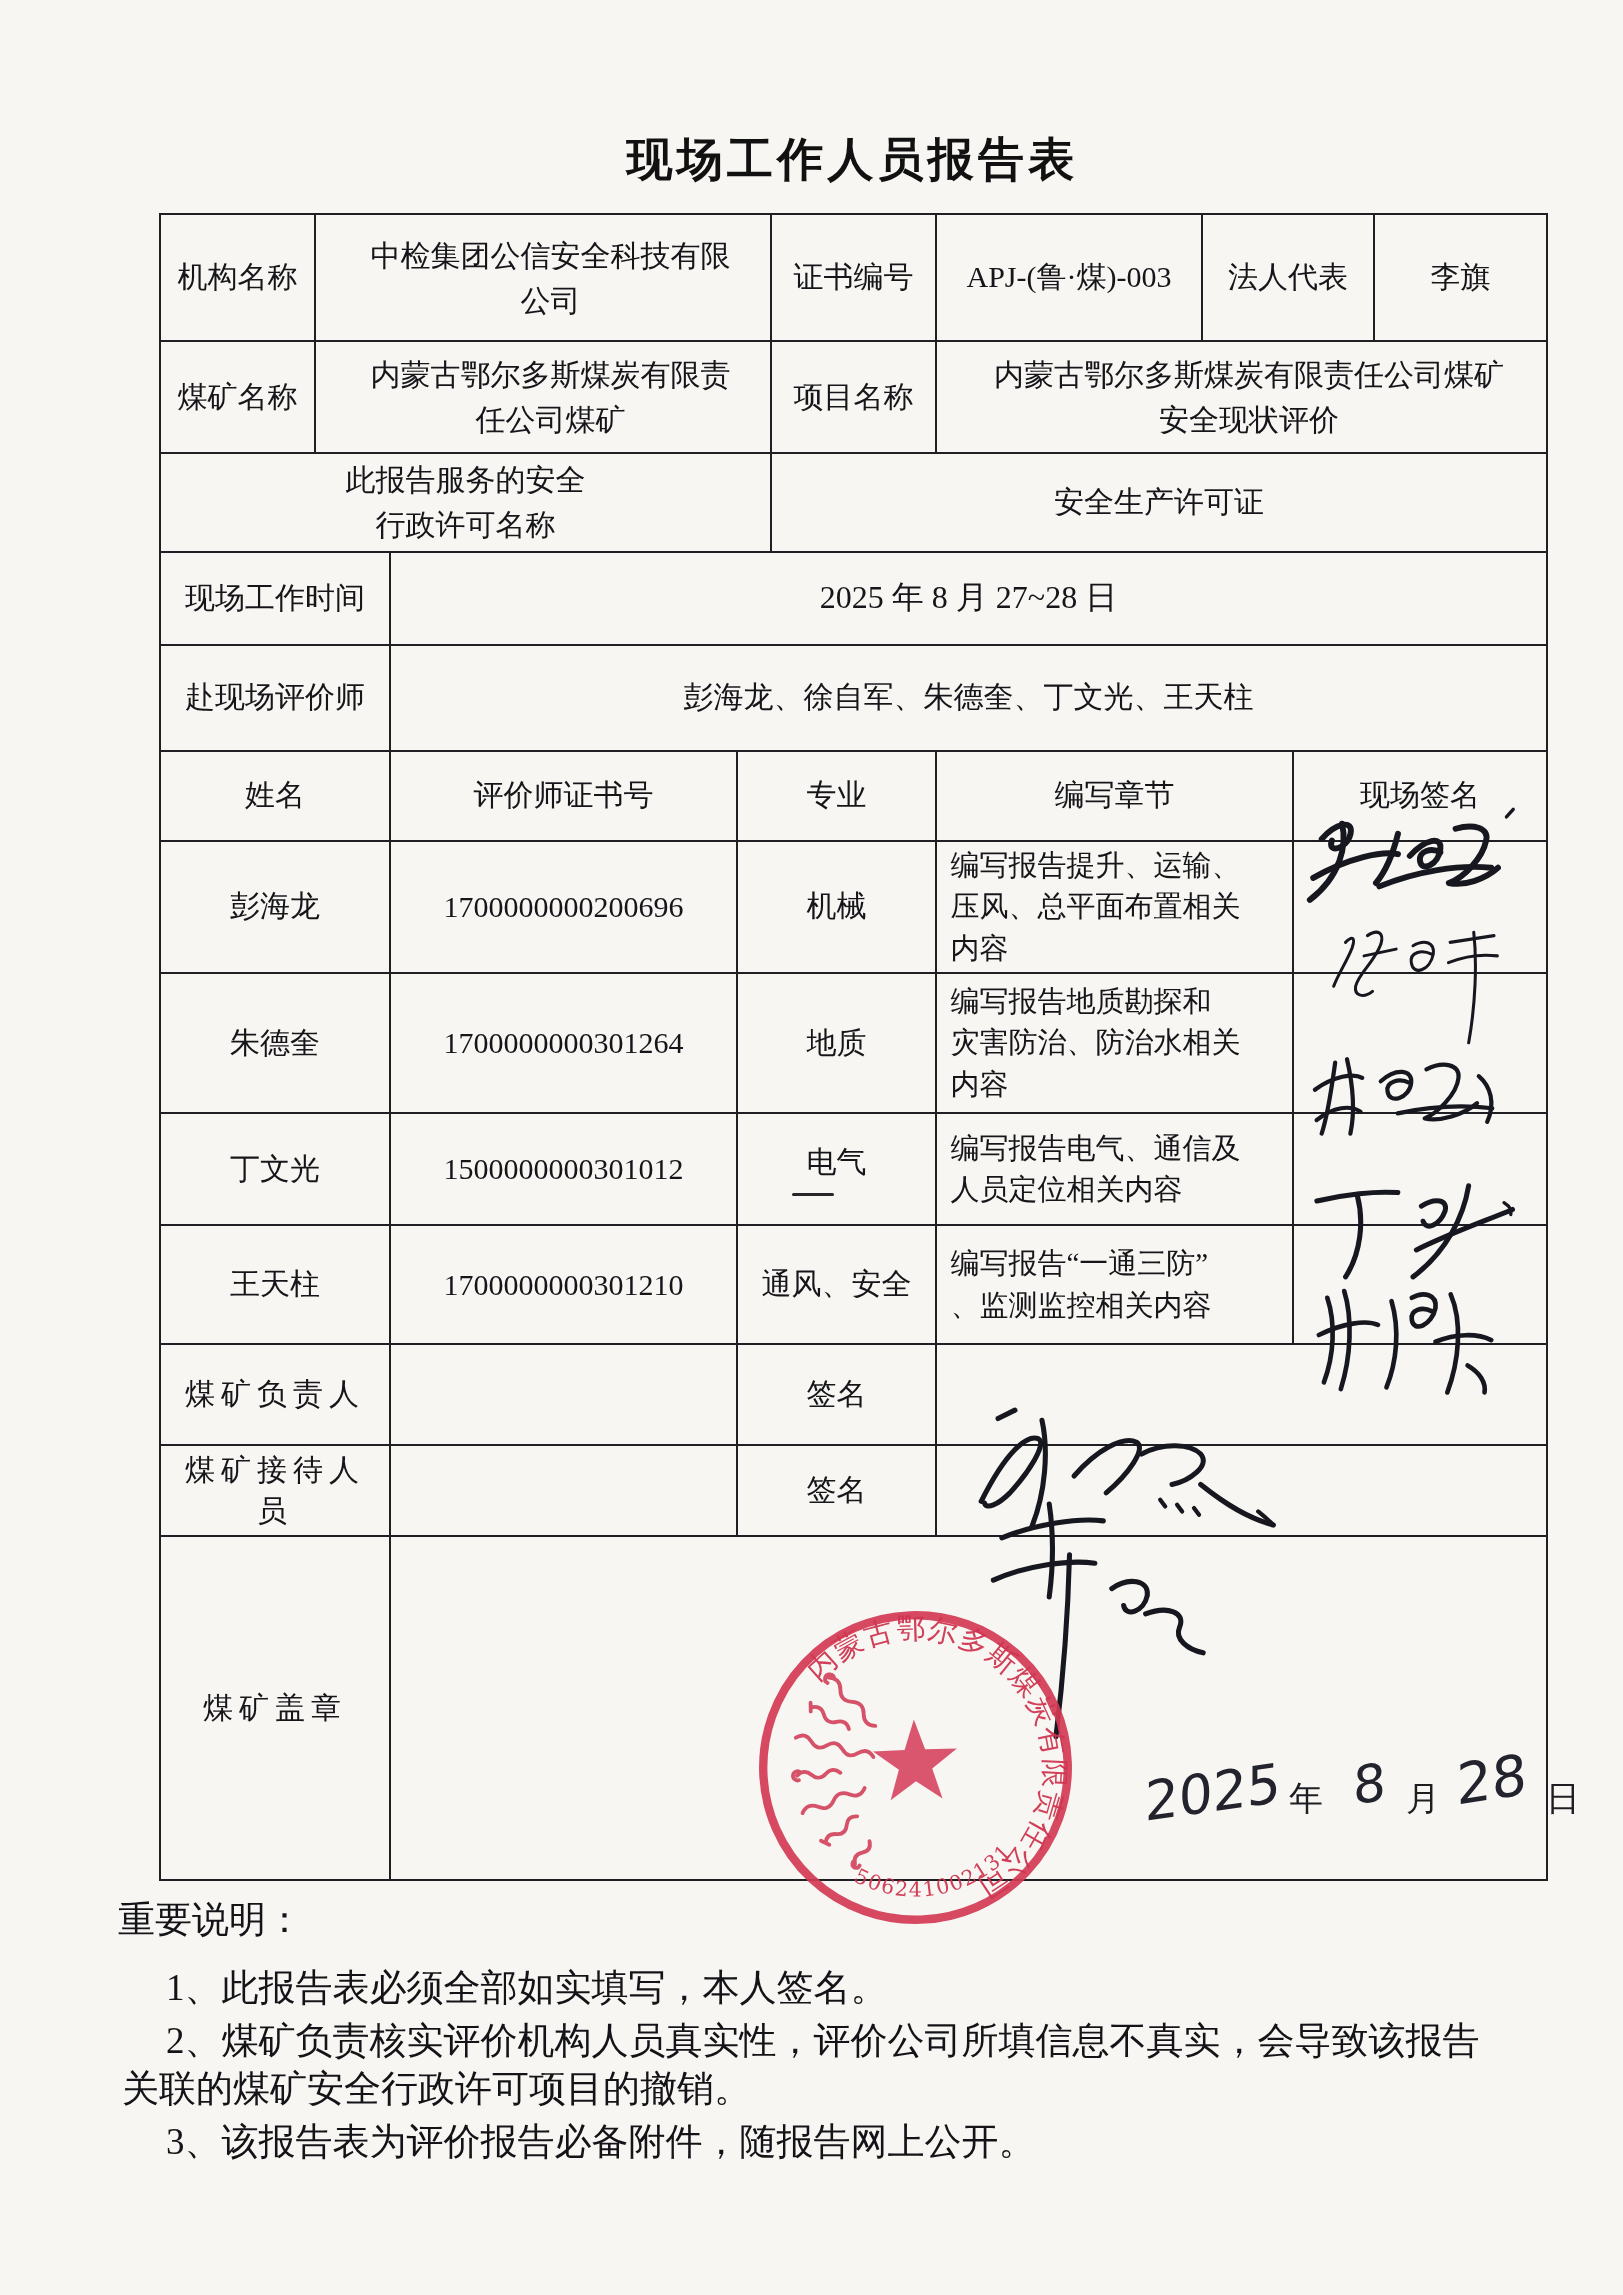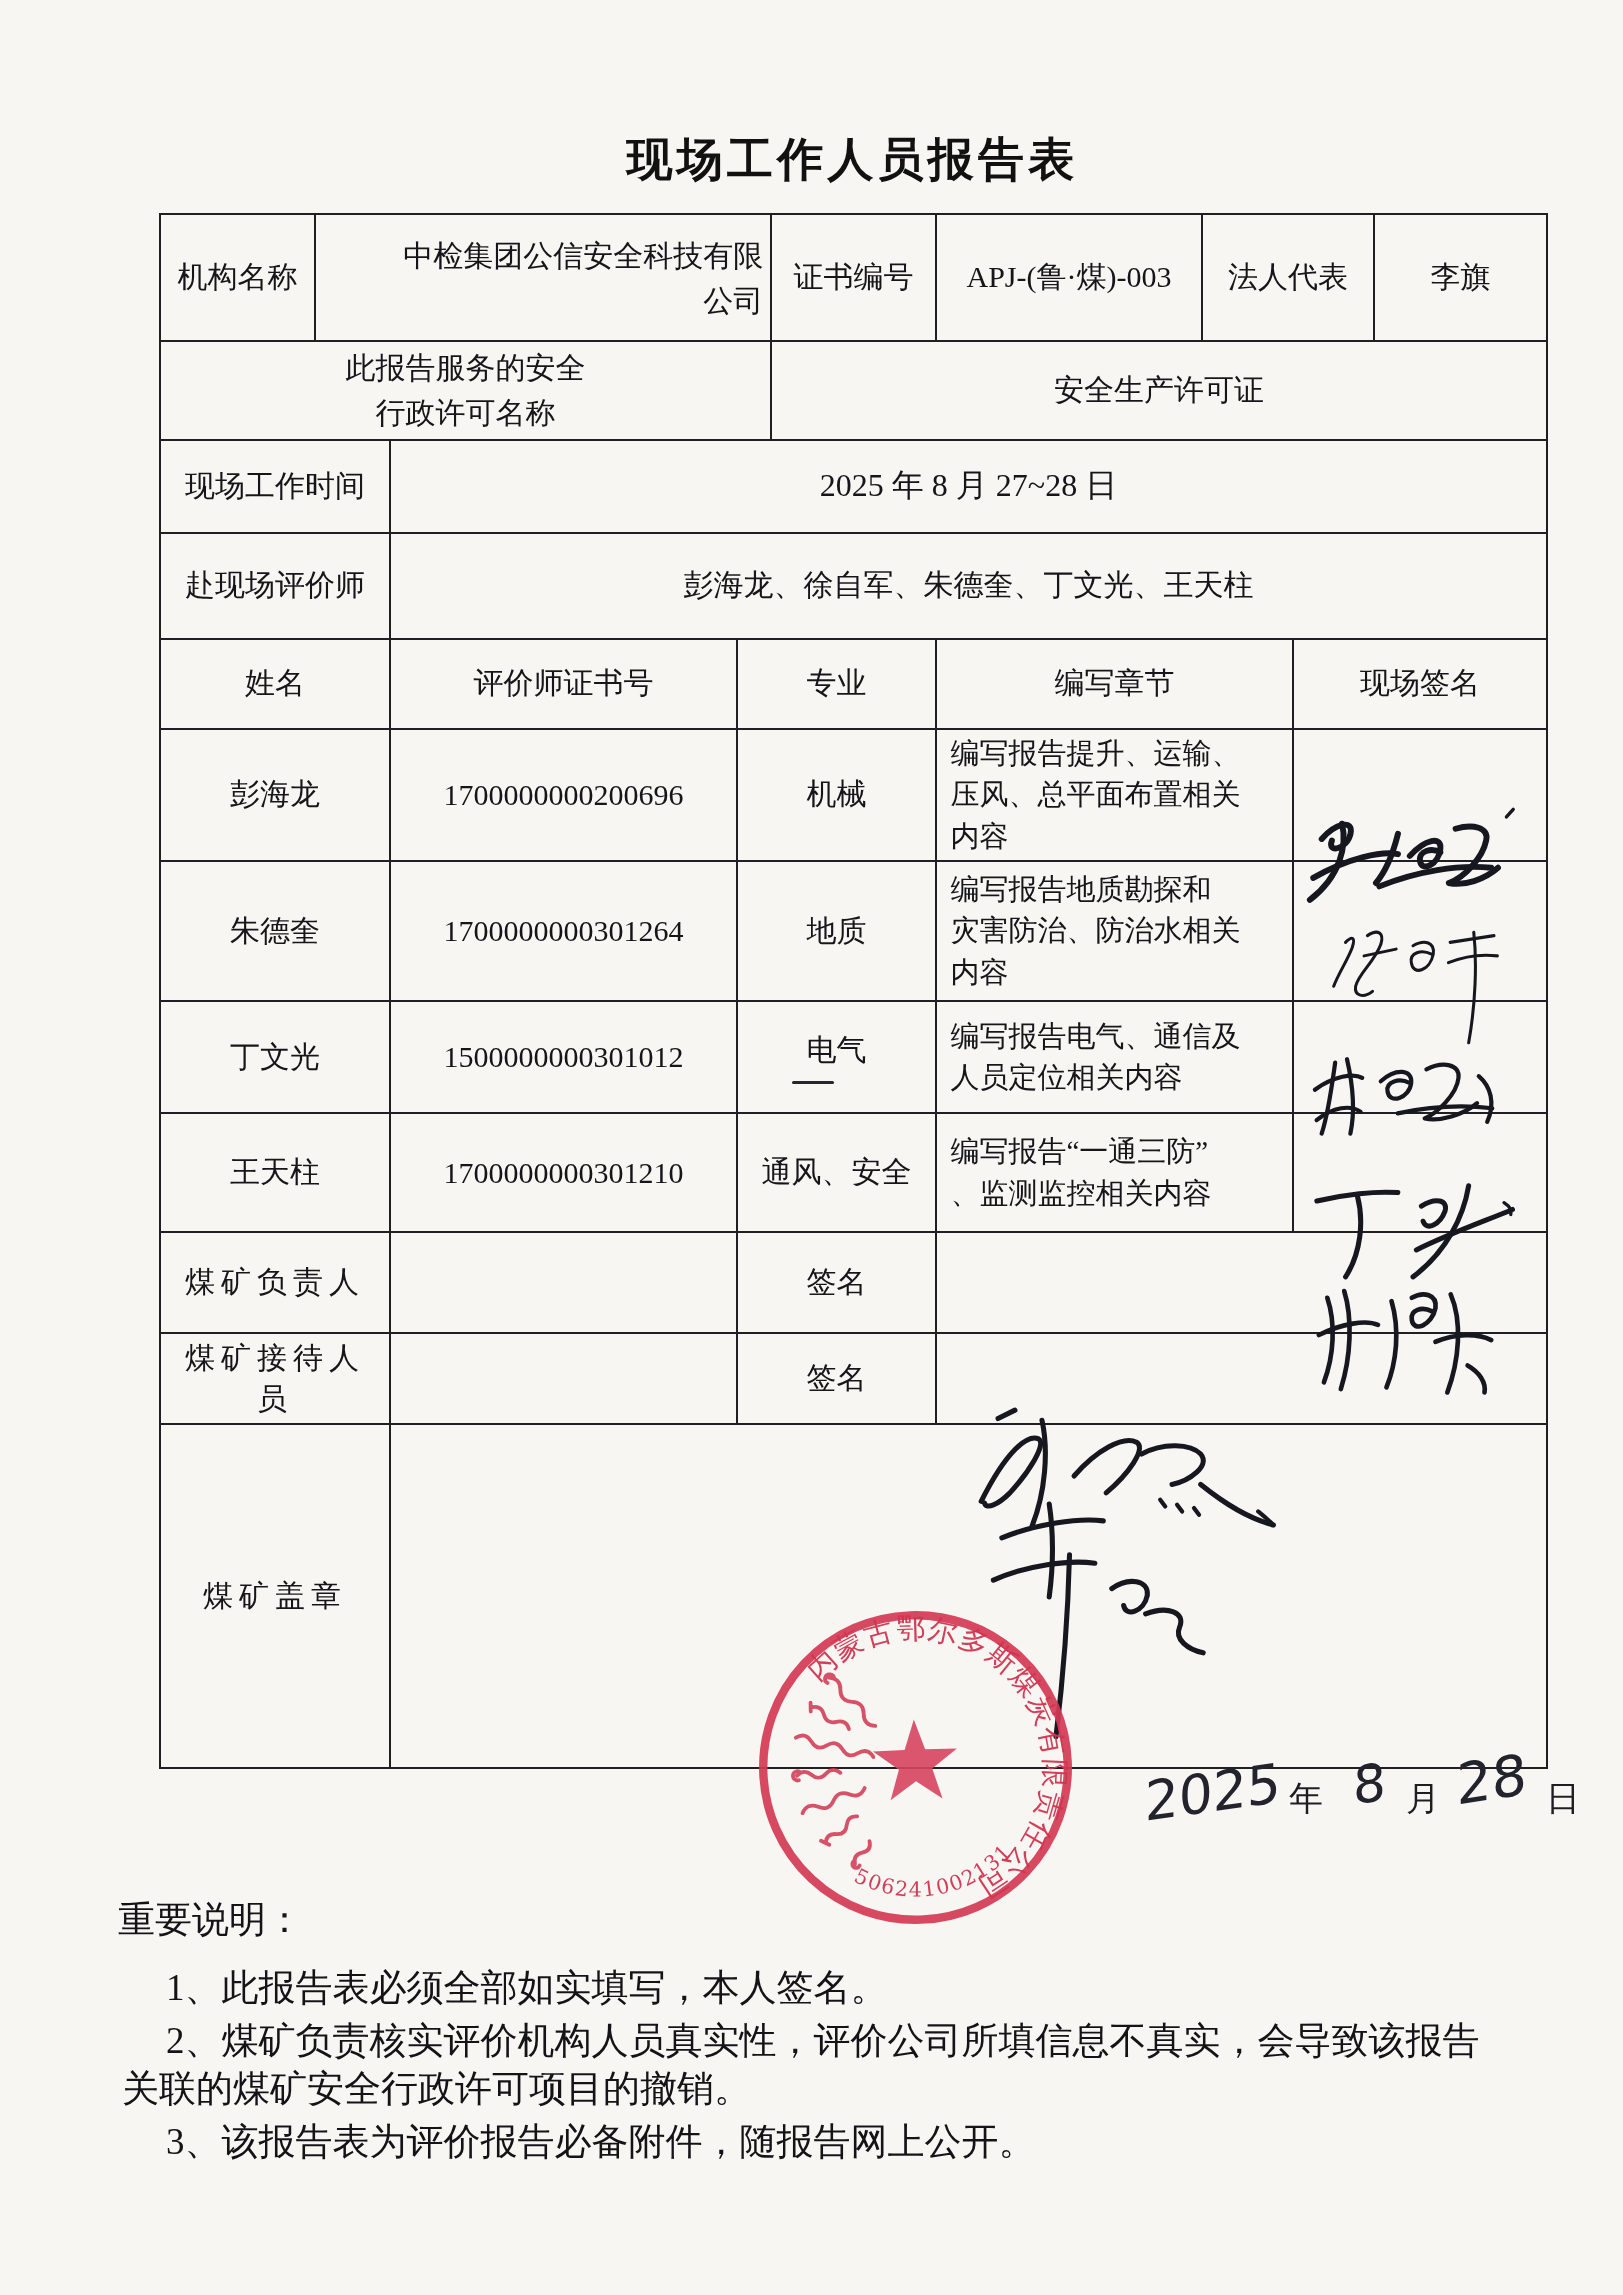--- a/index.html
+++ b/index.html
@@ -17,21 +17,21 @@
   .form-table{
     position:absolute;left:159px;top:213px;width:1387px;
     border-collapse:collapse;table-layout:fixed;
   }
   .form-table td{
     border:2.5px solid #1f1f24;
     font-size:30px;color:#15151a;
     text-align:center;vertical-align:middle;
     padding:3.4px 6.8px;overflow:visible;
   }
-  td.left{text-align:right;padding-left:22px;}
+  td.left{text-align:center;padding-left:22px;}
   td.chapters{text-align:left;padding-left:13.5px;font-size:29px;line-height:1.42;}
   .pre{white-space:pre-line;line-height:1.5;}
   .certno{font-size:33px;letter-spacing:0px;}
   td.wide-label{letter-spacing:6px;}
   .major-underline{
     width:42px;height:3.4px;background:#26262b;border-radius:1.7px;
     margin:10px auto 0 auto;transform:translateX(-24px);
   }
   
   .sig{position:absolute;pointer-events:none;}
@@ -76,20 +76,28 @@
   <tbody>
       <tr style="height:127px">
     <td>机构名称</td>
     <td colspan="3" class="left pre">中检集团公信安全科技有限
 公司</td>
     <td>证书编号</td>
     <td>APJ-(鲁·煤)-003</td>
     <td colspan="2">法人代表</td>
     <td>李旗</td>
   </tr>
+  <tr style="height:112px">
+    <td>煤矿名称</td>
+    <td colspan="3" class="left pre">内蒙古鄂尔多斯煤炭有限责
+任公司煤矿</td>
+    <td>项目名称</td>
+    <td colspan="4" class="left pre">内蒙古鄂尔多斯煤炭有限责任公司煤矿
+安全现状评价</td>
+  </tr>
   <tr style="height:96px">
     <td colspan="4" class="pre">此报告服务的安全
 行政许可名称</td>
     <td colspan="5">安全生产许可证</td>
   </tr>
   <tr style="height:93px">
     <td colspan="2">现场工作时间</td>
     <td colspan="7" style="font-size:32px">2025 年 8 月 27~28 日</td>
   </tr>
   <tr style="height:106px">

